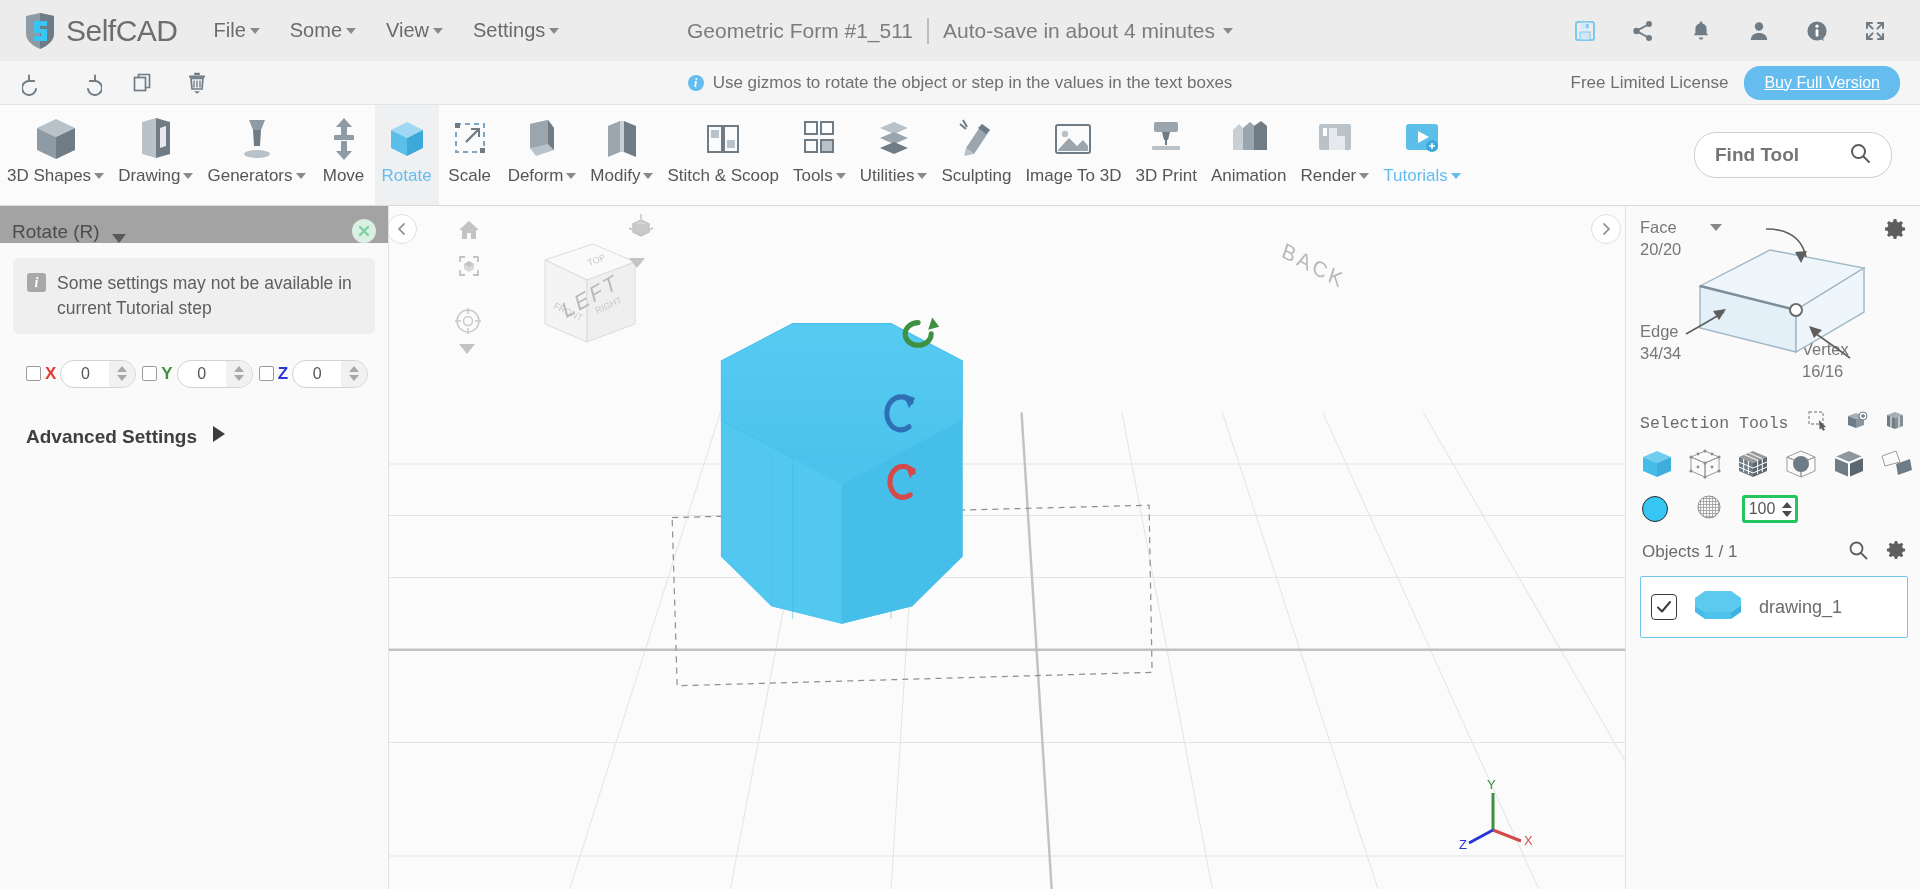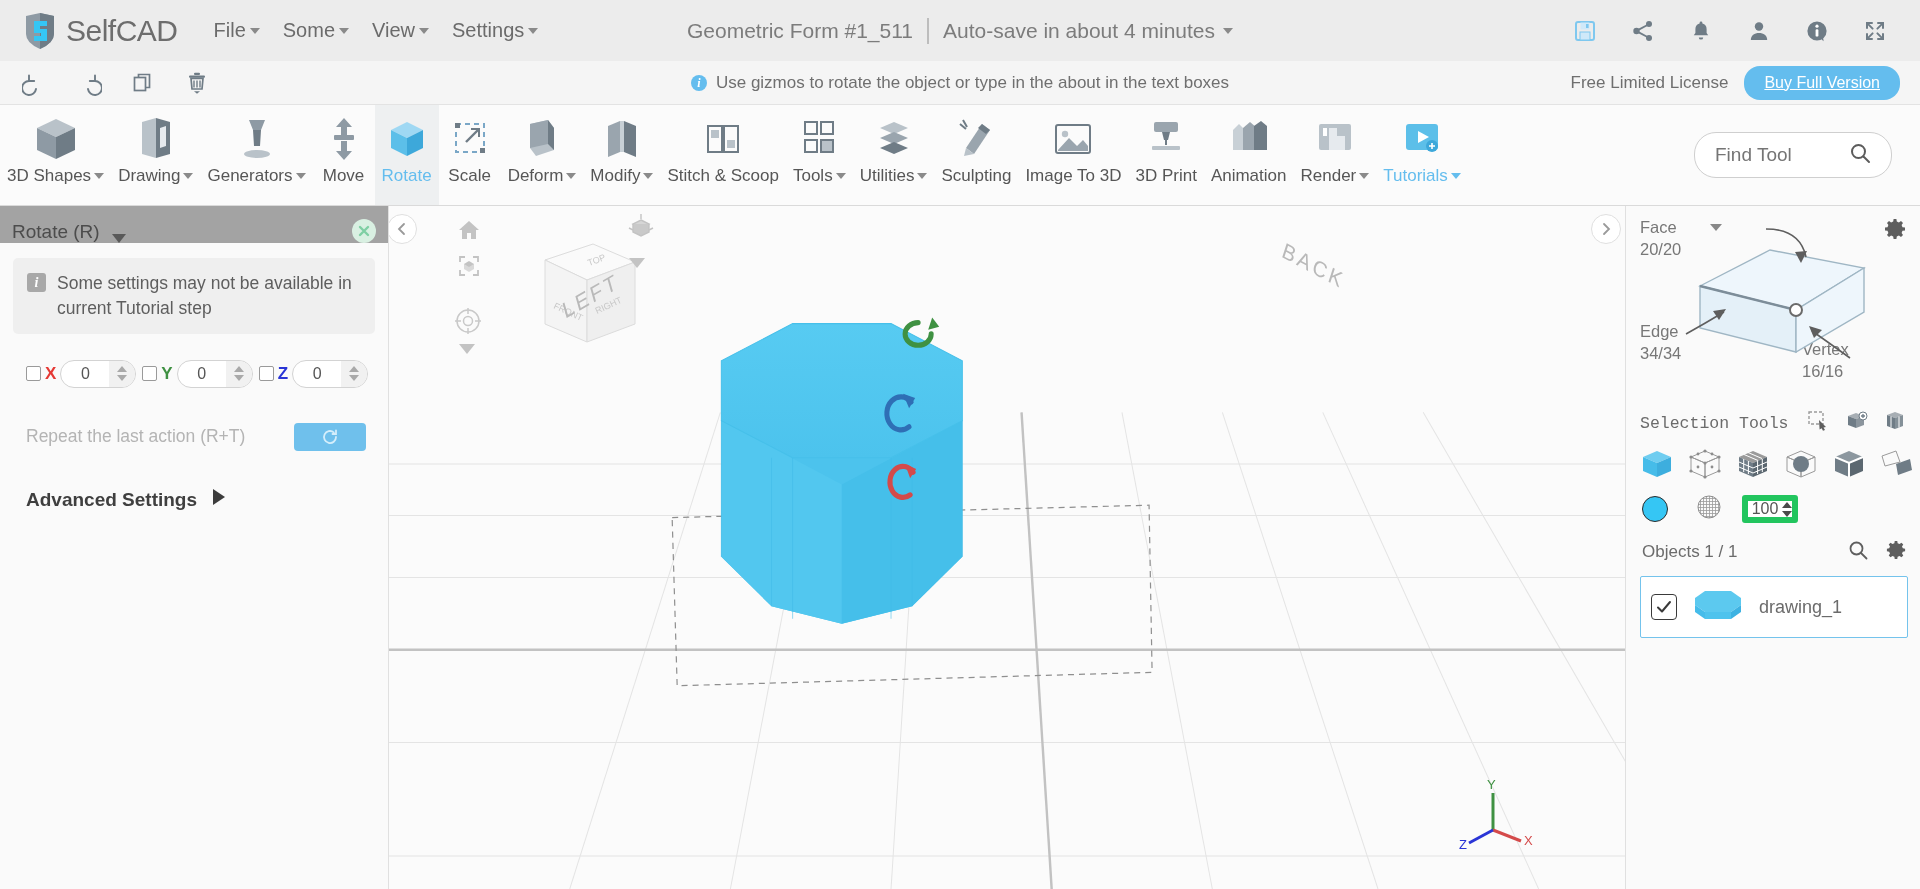--- a/index.html
+++ b/index.html
@@ -12,21 +12,21 @@
   .app { width: 1920px; height: 889px; position: relative; display: flex; flex-direction: column; }
 
   
   .menubar {
     height: 61px; background: #ececec; display: flex; align-items: center;
     position: relative; flex: 0 0 61px;
   }
   .logo-wrap { display: flex; align-items: center; margin-left: 22px; gap: 8px; justify-content: flex-end; }
   .logo-mark { width: 36px; height: 38px; position: relative; }
   .logo-text { font-size: 30px; color: #6d6d6d; letter-spacing: -0.5px; }
-  .menu-items { display: flex; align-items: flex-end; margin-left: 36px; gap: 23px; }
+  .menu-items { display: flex; align-items: flex-end; margin-left: 36px; gap: 30px; }
   .menu-item {
     font-size: 20px; color: #6b6b6b; cursor: pointer;
     display: flex; align-items: center; gap: 4px;
   }
   .caret-d {
     width: 0; height: 0; border-left: 5px solid transparent;
     border-right: 5px solid transparent; border-top: 6px solid #8a8a8a;
     display: inline-block;
   }
   .title-zone {
@@ -87,21 +87,21 @@
   .tool.active .tlabel { color: #64bdee; }
   .tool.blue .tlabel { color: #64bdee; }
   .findtool {
     margin-left: auto; margin-right: 28px; align-self: center;
     display: flex; align-items: center; gap: 14px;
     border: 1px solid #cfcfcf; border-radius: 22px; padding: 9px 20px;
     background: #fff; cursor: text;
   }
   .findtool input {
     border: none; outline: none; font-size: 19px; color: #4c1d95; width: 120px;
-    font-family: "Liberation Sans", sans-serif; background: transparent;
+    font-family: "Liberation Sans", sans-serif; background: transparent; font-weight: bold;
   }
 
   
   .body { flex: 1; display: flex; position: relative; min-height: 0; }
 
   
   .leftpanel { width: 389px; background: #fafafa; border-right: 1px solid #e0e0e0;
                display: flex; flex-direction: column; flex: 0 0 389px; }
   .lp-header {
     height: 37px; background: #a3a3a3; display: flex; align-items: flex-end;
@@ -186,21 +186,21 @@
                border-left: 6px solid transparent; border-right: 6px solid transparent;
                border-top: 7px solid #888; cursor: pointer; }
   .seltools-row { display: flex; align-items: center; padding: 0 14px; height: 34px; font-family: Liberation Mono, monospace; }
   .seltools-label { font-size: 16.5px; color: #6b6b6b; }
   .seltools-icons { margin-left: auto; display: flex; gap: 16px; align-items: center; }
   .modes-row { display: flex; align-items: center; gap: 14px; padding: 8px 14px 0 14px; }
   .mode-ico { width: 36px; height: 32px; cursor: pointer; display: flex; align-items: center; justify-content: center; }
   .matrow { display: flex; align-items: center; gap: 28px; padding: 14px 14px 0 16px; }
   .swatch { width: 26px; height: 26px; border-radius: 50%; background: #35c6f4; border: 1.5px solid #2a2a2a; cursor: pointer; }
   .opacity-spin {
-    display: flex; align-items: center; border: 6px solid #22c55e; border-radius: 3px;
+    display: flex; align-items: center; border: 3px solid #22c55e; border-radius: 3px;
     background: #fff; height: 28px; width: 56px; overflow: hidden; margin-left: -8px;
   }
   .opacity-spin input {
     border: none; outline: none; width: 34px; text-align: center; font-size: 16px; color: #555;
     font-family: "Liberation Sans", sans-serif; background: transparent;
   }
   .op-arrows { width: 18px; display: flex; flex-direction: column; gap: 3px; align-items: center; cursor: pointer; }
   .objrow { display: flex; align-items: center; padding: 16px 14px 0 16px; }
   .obj-label { font-size: 17px; color: #6b6b6b; }
   .obj-actions { margin-left: auto; display: flex; gap: 18px; align-items: center; }
@@ -331,21 +331,21 @@
             <rect x="5" y="5.5" width="16" height="2.2" rx="1"></rect>
             <rect x="10" y="2.8" width="6" height="2.2" rx="1"></rect>
             <path d="M7 8.4h12l-1 10.6H8z" fill="none" stroke="#6f7c86" stroke-width="1.7"></path>
             <path d="M10 10.4v7M13 10.4v7M16 10.4v7" stroke="#6f7c86" stroke-width="1.4"></path>
             <path d="M10 21.2h6l-3 2.6z"></path>
           </svg>
       </span>
     </div>
     <div class="hintbar">
       <span class="info-dot">i</span>
-      <span class="hint-text">Use gizmos to rotate the object or type in the about in the text boxes</span>
+      <span class="hint-text">Use gizmos to rotate the object or step in the values in the text boxes</span>
     </div>
     <div class="license-zone">
       <span class="license-text">Free Limited License</span>
       <button class="buy-btn">Buy Full Version</button>
     </div>
   </div>
 
   <div class="toolbar">
 
     <div class="tool">
@@ -627,29 +627,20 @@
           <span class="spinner">
             <input type="text" value="0" style="">
             <span class="spin-arrows">
               <i class="spin-up"></i>
               <i class="spin-dn"></i>
             </span>
           </span>
         </div>
       </div>
 
-      <div class="repeatrow">
-        <span class="repeat-label">Repeat the last action (R+T)</span>
-        <button class="repeat-btn">
-          <svg width="20" height="20" viewBox="0 0 20 20" fill="none" stroke="#d5eefb" stroke-width="1.8" stroke-linecap="round">
-              <path d="M16 10a6 6 0 11-2.2-4.6"></path>
-              <path d="M16 3.5V7h-3.5"></path>
-            </svg>
-        </button>
-      </div>
 
       <div class="advrow">
         <span class="adv-label">Advanced Settings</span>
         <i class="tri-right"></i>
       </div>
     </div>
 
     <div class="viewport">
       <svg class="vp-svg" viewBox="0 0 1231 662" preserveAspectRatio="none">
         <defs>

